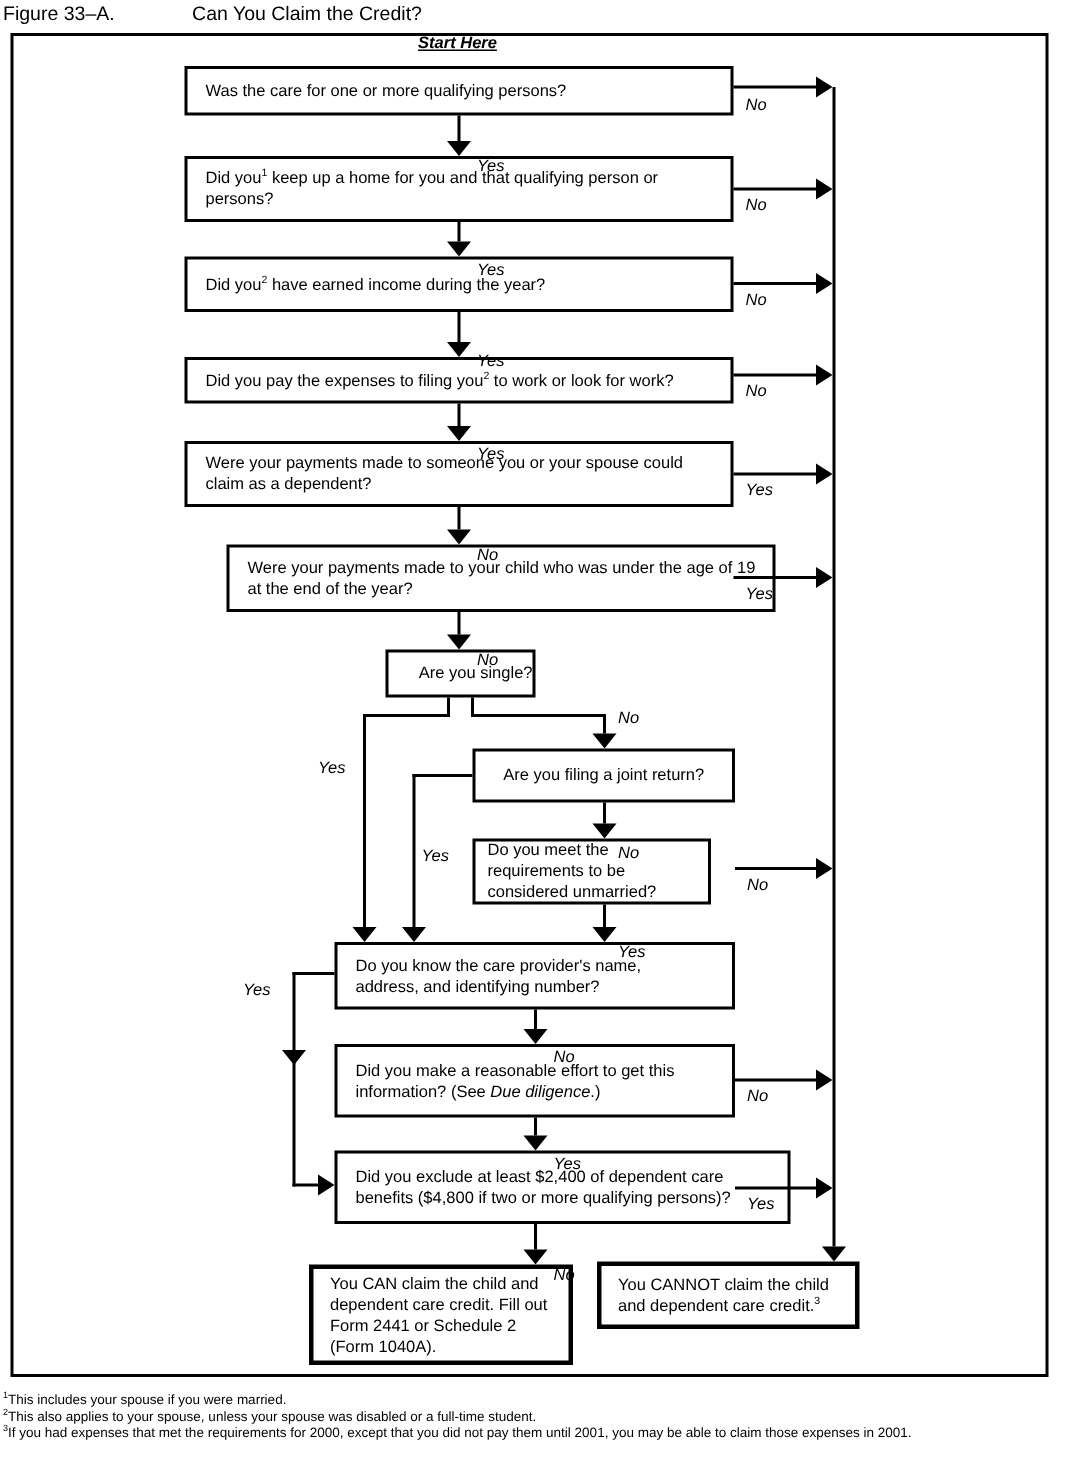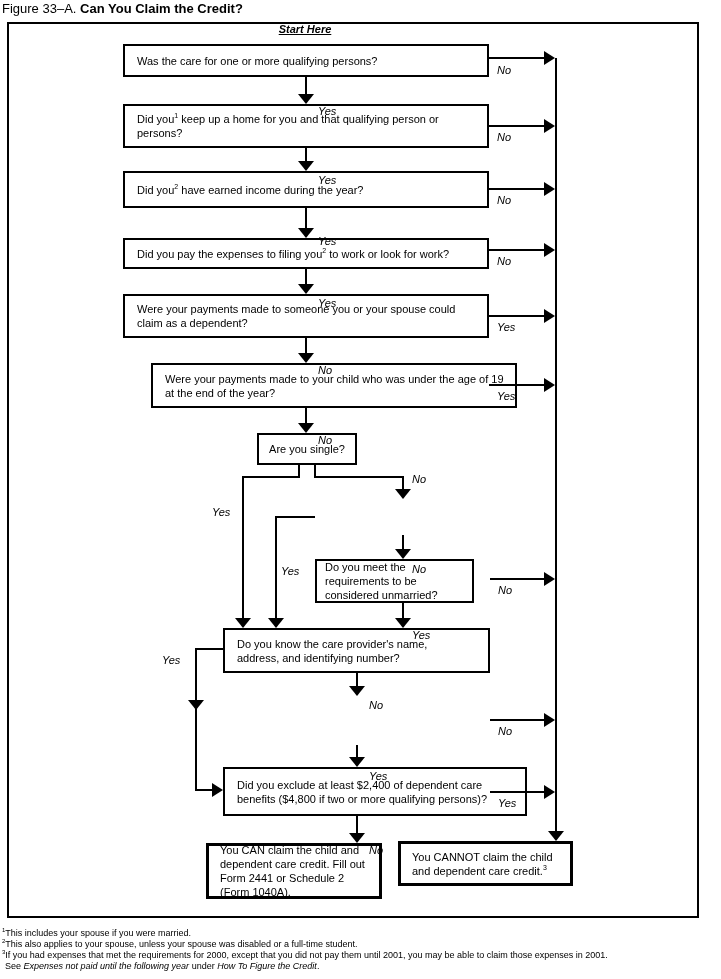--- a/index.html
+++ b/index.html
@@ -1,21 +1,21 @@
 <!DOCTYPE html>
 <html><head>
 <meta charset="utf-8">
 <style>
   * { margin:0; padding:0; box-sizing:border-box; }
   body { background:#fff; font-family:"Liberation Sans", sans-serif; color:#000; }
   #stage { position:relative; width:721px; height:979px; background:#fff; overflow:hidden; }
 
   .title { position:absolute; left:2px; top:1px; font-size:13px; white-space:nowrap; }
   .title .fig { font-weight:normal; }
-  .title .head { font-weight:bold; }
+  .title .head { font-weight:normal;margin-left:48px; }
 
   .outer { position:absolute; left:7px; top:22px; width:692px; height:896px; border:2px solid #000; }
 
   .start { position:absolute; left:255px; top:23px; width:100px; text-align:center;
            font-size:11px; font-weight:bold; font-style:italic; text-decoration:underline; }
 
   .qbox { position:absolute; border:2px solid #000; background:#fff; display:flex; align-items:center;
           font-size:11px; line-height:14px; padding-left:12px; padding-right:4px; }
   .qbox.center { justify-content:center; text-align:center; padding:0; }
   .rbox { position:absolute; border:3px solid #000; background:#fff; display:flex; align-items:center;
@@ -67,39 +67,45 @@
   </div>
 
   <div class="qbox" style="left:123px; top:294px; width:366px; height:44px;">
     <span>Were your payments made to someone you or your spouse could claim as a dependent?</span>
   </div>
 
   <div class="qbox" style="left:123px; top:363px; width:366px; height:45px;margin-left:28px;">
     <span>Were your payments made to your child who was under the age of 19 at the end of the year?</span>
   </div>
 
-  <div class="qbox center" style="left:257px; top:433px; width:100px; height:32px;">
+  <div class="qbox center" style="left:257px; top:433px; width:100px; height:32px;justify-content:flex-end;">
     <span>Are you single?</span>
   </div>
 
+  <div class="qbox center" style="left:315px; top:499px; width:175px; height:36px;">
+    <span>Are you filing a joint return?</span>
+  </div>
 
   <div class="qbox" style="left:315px; top:559px; width:159px; height:44px; padding-left:8px; padding-right:6px;">
     <span>Do you meet the requirements to be considered unmarried?</span>
   </div>
 
   <div class="qbox" style="left:223px; top:628px; width:267px; height:45px; padding-right:20px;">
     <span>Do you know the care provider's name, address, and identifying number?</span>
   </div>
 
+  <div class="qbox" style="left:223px; top:696px; width:267px; height:49px; padding-right:10px;">
+    <span><span>Did you make a reasonable effort to get this information? (See </span><span class="it">Due diligence</span><span>.)</span></span>
+  </div>
 
   <div class="qbox" style="left:223px; top:767px; width:304px; height:49px; padding-right:10px;">
     <span>Did you exclude at least $2,400 of dependent care benefits ($4,800 if two or more qualifying persons)?</span>
   </div>
 
-  <div class="rbox" style="left:206px; top:843px; width:176px; height:56px;">
+  <div class="rbox" style="left:206px; top:843px; width:176px; height:67px;">
     <span>You CAN claim the child and dependent care credit. Fill out Form 2441 or Schedule 2 (Form 1040A).</span>
   </div>
 
   <div class="rbox" style="left:398px; top:841px; width:175px; height:45px;">
     <span><span>You CANNOT claim the child and dependent care credit.</span><sup class="s">3</sup></span>
   </div>
 
   <div class="vl" style="left:555px; top:58px; height:773px;"></div>
   <div class="ad" style="left:548px; top:831px;"></div>
 
@@ -204,16 +210,15 @@
   <div class="lbl" style="left:369px; top:747px;">Yes</div>
 
   <div class="vl" style="left:356px; top:816px; height:17px;"></div>
   <div class="ad" style="left:349px; top:833px;"></div>
   <div class="lbl" style="left:369px; top:821px;">No</div>
 
   <div class="foot">
     <div><sup class="s">1</sup><span>This includes your spouse if you were married.</span></div>
     <div><sup class="s">2</sup><span>This also applies to your spouse, unless your spouse was disabled or a full-time student.</span></div>
     <div><sup class="s">3</sup><span>If you had expenses that met the requirements for 2000, except that you did not pay them until 2001, you may be able to claim those expenses in 2001.</span></div>
-    <div style="padding-left:3px;"><span>See </span><span class="it">Expenses not paid until the following year</span><span> under </span><span class="it">How To Figure the Credit</span><span>.</span></div>
   </div>
 
 </div>
 
 </body></html>

